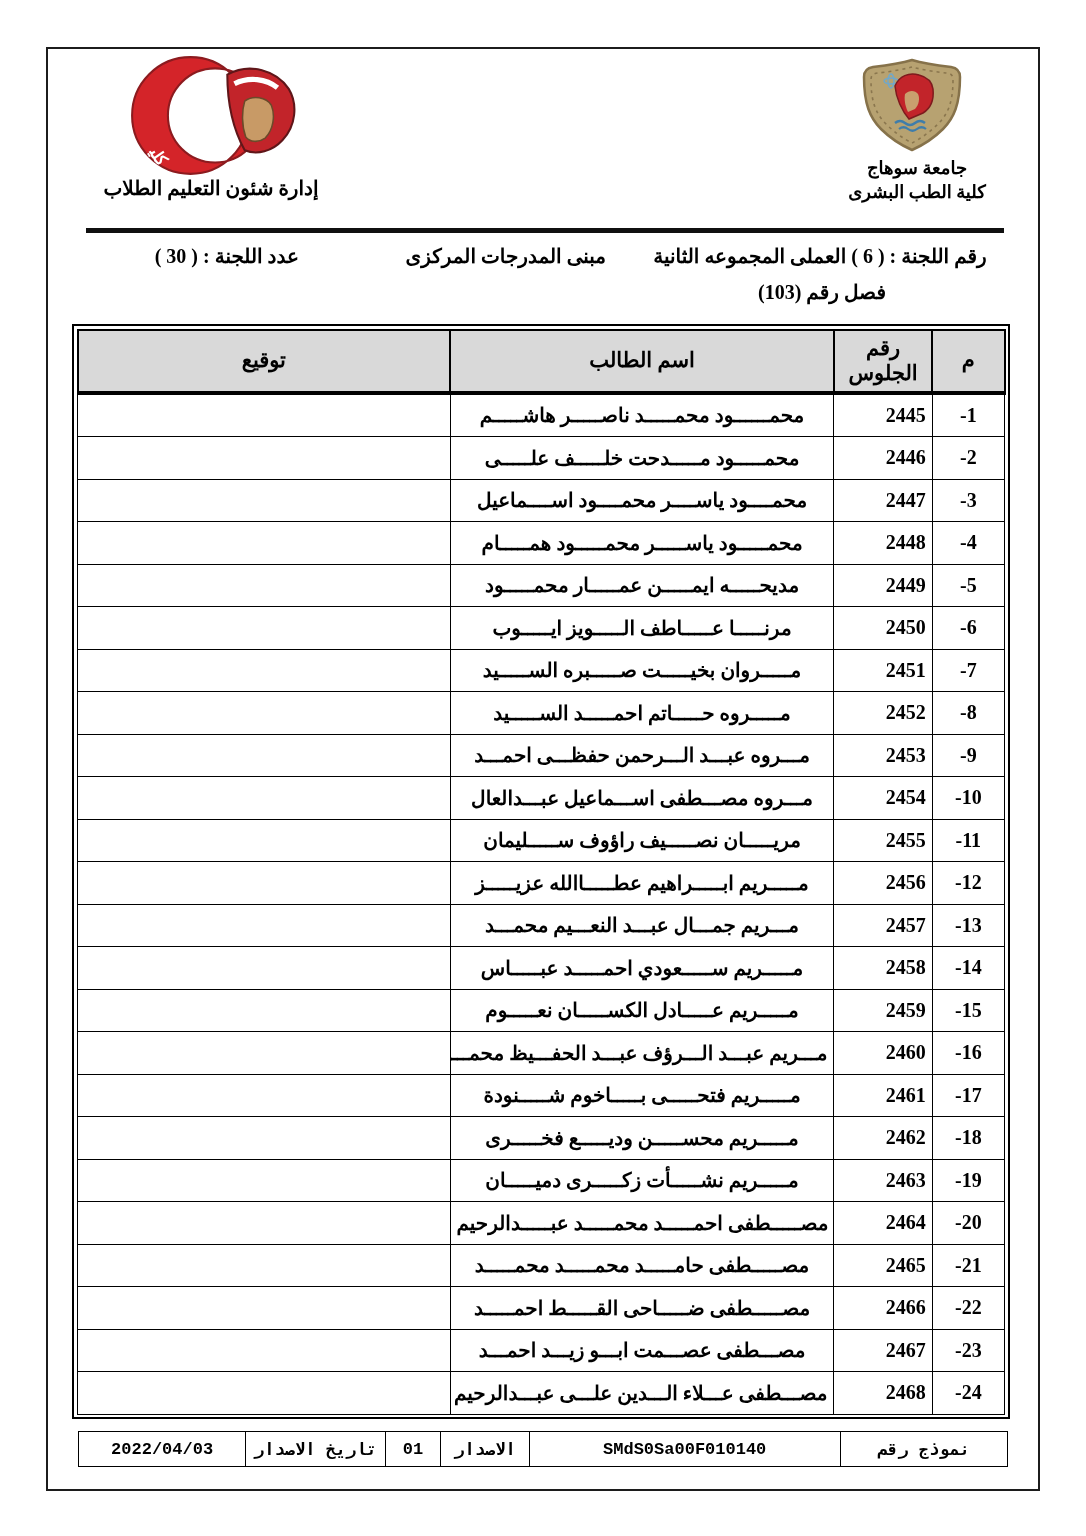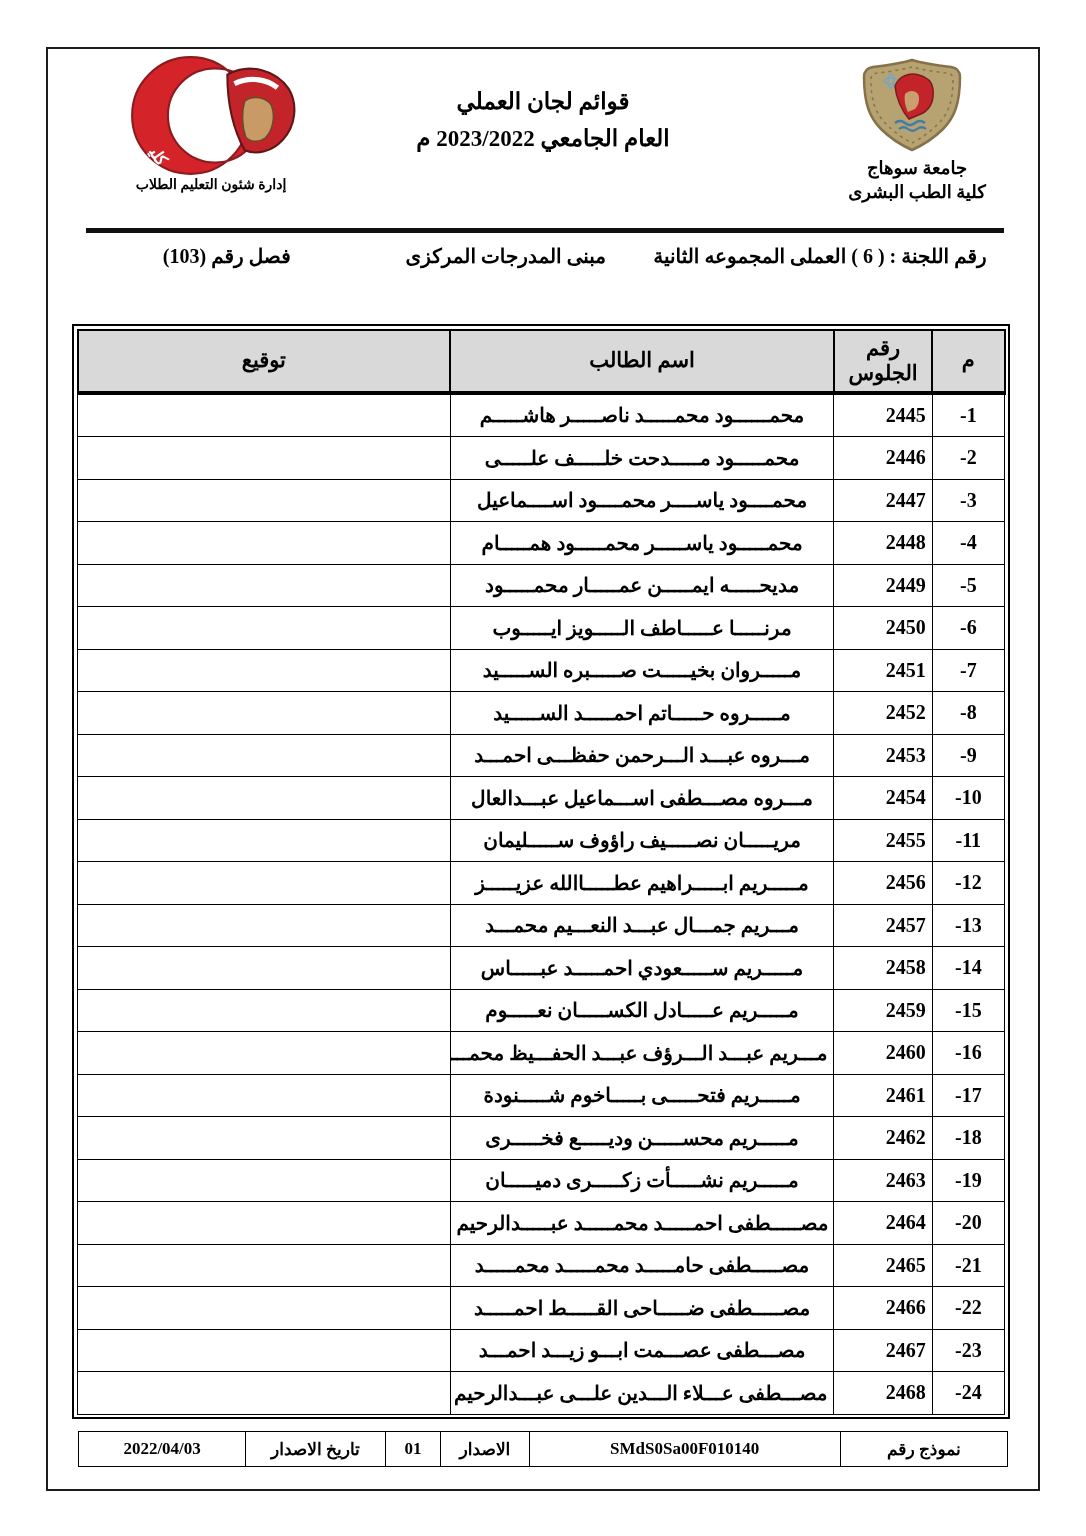--- a/index.html
+++ b/index.html
@@ -10,21 +10,21 @@
   }
   .page-border{position:absolute;left:46px;top:47px;width:994px;height:1444px;
     border:2px solid #1c1c1c;box-sizing:border-box;}
   
   .uni-logo{position:absolute;left:852px;top:56px;width:120px;height:100px;}
   .uni-caption{position:absolute;left:822px;top:156px;width:190px;text-align:center;
     font-size:18px;line-height:1.35;}
   .title-block{position:absolute;left:343px;top:84px;width:400px;text-align:center;
     font-size:23px;line-height:1.6;}
   .fac-logo{position:absolute;left:96px;top:52px;width:236px;height:128px;}
-  .fac-caption{position:absolute;left:86px;top:176px;width:250px;text-align:center;font-size:14px;}
+  .fac-caption{position:absolute;left:86px;top:176px;width:250px;text-align:center;font-size:20px;}
   .header-rule{position:absolute;left:86px;top:228px;width:918px;height:5px;background:#101010;}
   
   .info-grid{position:absolute;left:78px;top:238px;width:930px;direction:rtl;
     display:grid;grid-template-columns:40% 28% 32%;grid-auto-rows:36px;
     font-size:20px;align-items:center;}
   .info-right{text-align:center;padding-right:4px;}
   .info-center{text-align:center;font-family:Liberation Serif, serif;}
   .info-left{text-align:center;}
   
   .table-wrap{position:absolute;left:72px;top:324px;width:938px;box-sizing:border-box;
@@ -37,21 +37,21 @@
     font-size:20px;font-weight:700;overflow:hidden;white-space:nowrap;}
   td.col-index{text-align:center;direction:ltr;font-size:20px;}
   td.col-seat{text-align:right;font-size:22px;direction:ltr;}
   td.col-name{text-align:center;margin-left:48px;}
   td.col-sig{}
   col.c-index{width:7.8%;}col.c-seat{width:10.6%;}col.c-name{width:41.4%;}col.c-sig{width:40.2%;}
   
   .footer-wrap{position:absolute;left:78px;top:1431px;width:930px;}
   table.footer{width:100%;border-collapse:collapse;direction:rtl;table-layout:fixed;}
   table.footer td{border:1.5px solid #000;height:34px;font-size:17px;font-weight:700;
-    text-align:center;padding:0 6px;overflow:hidden;white-space:nowrap;}
+    text-align:center;padding:0 6px;overflow:hidden;white-space:nowrap;font-family:Liberation Mono, monospace;}
   td.f-label-right{text-align:right;padding-right:14px;}
   td.f-code{font-size:18px;direction:ltr;}
   td.f-date{direction:ltr;}
 </style>
 </head>
 <body>
 
 <div class="page">
   <div class="page-border"></div>
 
@@ -66,22 +66,20 @@
     <path d="M48 38 C52 34 58 34 61 38 C63 42 62 49 58 53 L51 56 C48 50 47 43 48 38 Z" fill="#c99f6e"></path>
     <path d="M38 67 q5 -4 10 0 q5 4 10 0 q5 -4 10 0" stroke="#3e7dab" fill="none" stroke-width="2.4"></path>
     <path d="M42 73 q4.5 -3.5 9 0 q4.5 3.5 9 0 q4.5 -3.5 9 0" stroke="#3e7dab" fill="none" stroke-width="2.2"></path>
   </svg>
   <div class="uni-caption">
     <div>جامعة سوهاج</div>
     <div>كلية الطب البشرى</div>
   </div>
 
   <div class="title-block">
-    <div>قوائم لجان العملي</div>
-    <div>العام الجامعي 2023/2022 م</div>
   </div>
 
   <svg class="fac-logo" viewBox="0 0 230 125" aria-hidden="true">
     <defs>
       <path id="arcTop" d="M32 62 A62 62 0 0 1 150 16"></path>
       <path id="arcBot" d="M52 98 A64 64 0 0 0 168 92"></path>
     </defs>
     <path fill-rule="evenodd" fill="#d42429" stroke="#8c1b1f" stroke-width="2" d="M35 62 a57 57 0 1 0 114 0 a57 57 0 1 0 -114 0 Z M70 62 a46 46 0 1 1 92 0 a46 46 0 1 1 -92 0 Z"></path>
     <path d="M128 22 C150 10 176 18 188 36 C197 51 195 72 182 86 C172 97 157 101 145 96 C135 78 128 52 128 22 Z" fill="#c2242a" stroke="#5f1619" stroke-width="2"></path>
     <path d="M145 48 C153 42 166 44 171 52 C175 62 173 76 165 84 C158 89 150 88 146 83 C142 72 142 58 145 48 Z" fill="#c89a66" stroke="#6b4a2a" stroke-width="1.5"></path>
@@ -93,20 +91,21 @@
       <textPath href="#arcBot" startOffset="12%">كلية الطب</textPath>
     </text>
   </svg>
   <div class="fac-caption">إدارة شئون التعليم الطلاب</div>
 
   <div class="header-rule"></div>
 
   <div class="info-grid">
     <div class="info-right">رقم اللجنة : ( 6 ) العملى المجموعه الثانية</div>
     <div class="info-center">مبنى المدرجات المركزى</div>
+    <div class="info-left">عدد اللجنة : ( 30 )</div>
     <div class="info-center">فصل رقم (103)</div>
   </div>
 
   <div class="table-wrap">
     <table class="main">
       <colgroup>
         <col class="c-index">
           <col class="c-seat">
           <col class="c-name">
           <col class="c-sig">

